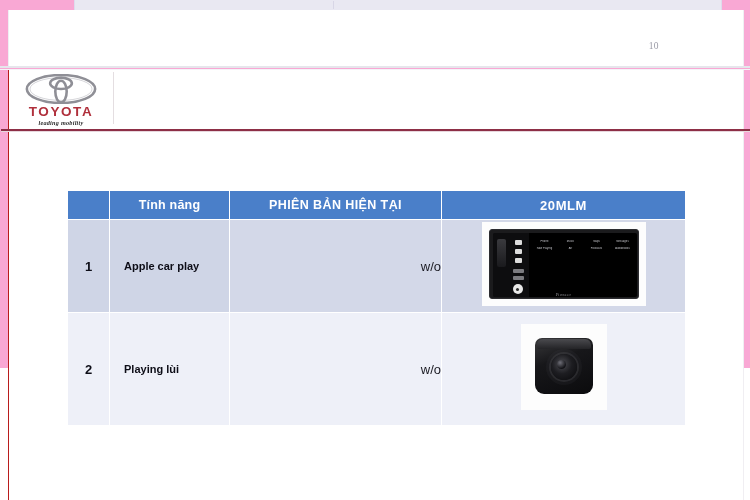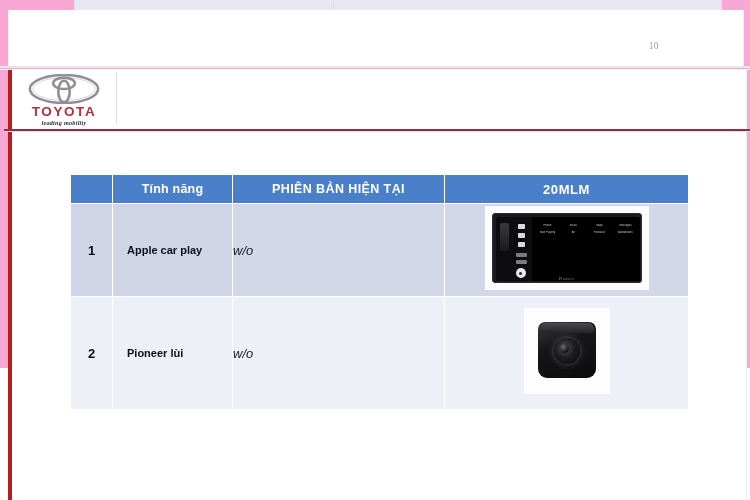--- a/index.html
+++ b/index.html
@@ -78,21 +78,21 @@
   }
 
   
   .slide-card {
     position: absolute;
     left: 8px;
     top: 70px;
     width: 734px;
     height: 430px;
     background: #ffffff;
-    border-left: 4px solid #b91c1c;
+    border-left: 1px solid #b91c1c;
     border-right: 1px solid #f0eef2;
   }
 
   
   .slide-header {
     position: absolute;
     left: 0;
     top: 0;
     width: 734px;
     height: 60px;
@@ -188,21 +188,21 @@
   .section-heading .numeral {
     font-family: "Liberation Serif", serif;
     font-weight: bold;
     margin-right: 7px;
   }
 
   
   .product-table {
     position: absolute;
     left: 58px;
-    top: 104px;
+    top: 120px;
     width: 618px;
     border-collapse: collapse;
     table-layout: fixed;
   }
 
   .product-table th,
   .product-table td {
     border: 1px solid #ffffff;
     padding: 0;
     vertical-align: middle;
@@ -241,25 +241,24 @@
 
   .cell-feat {
     font-size: 11px;
     font-weight: bold;
     color: #0d0d17;
     padding-left: 14px !important;
     line-height: 22px;
   }
 
   .cell-cur {
-    text-align: left;
+    text-align: right;
     font-size: 13px;
     color: #1a1a22;
     font-family: "Liberation Sans", sans-serif;
-    font-style: italic;
   }
 
   .cell-new { text-align: center; }
 
   .r1 td { height: 92px; }
   .r2 td { height: 112px; }
 
   
   .headunit-frame {
     display: inline-block;
@@ -524,21 +523,21 @@
                   </span>
                 </span>
                 <span class="hu-brand">Pioneer</span>
               </span>
             </span>
           </td>
         </tr>
 
         <tr class="row-b r2">
           <td class="cell-idx">2</td>
-          <td class="cell-feat">Pioneer lùi</td>
+          <td class="cell-feat">Playing lùi</td>
           <td class="cell-cur">w/o</td>
           <td class="cell-new">
             <span class="camera-frame">
               <span class="camera-body">
                 <span class="camera-top"></span>
                 <span class="camera-lens"></span>
               </span>
             </span>
           </td>
         </tr>

